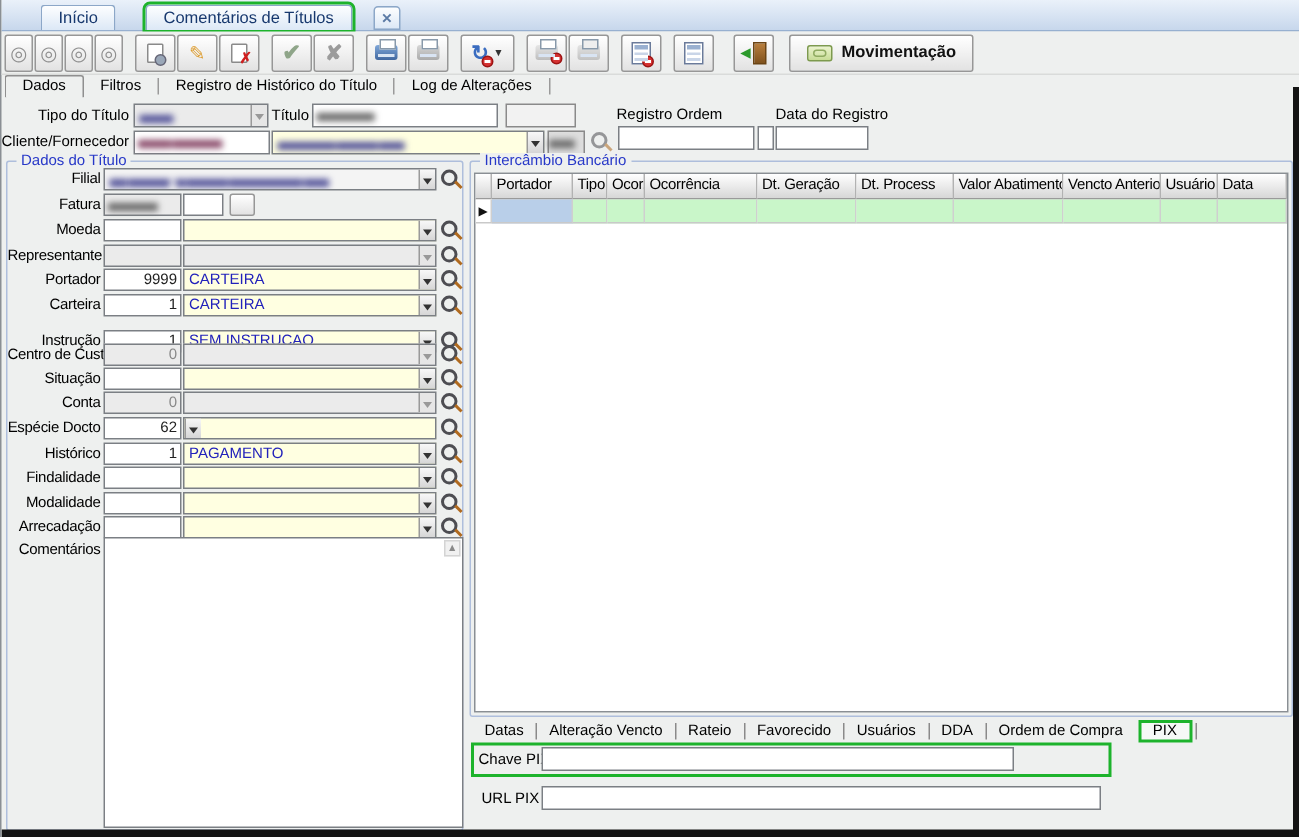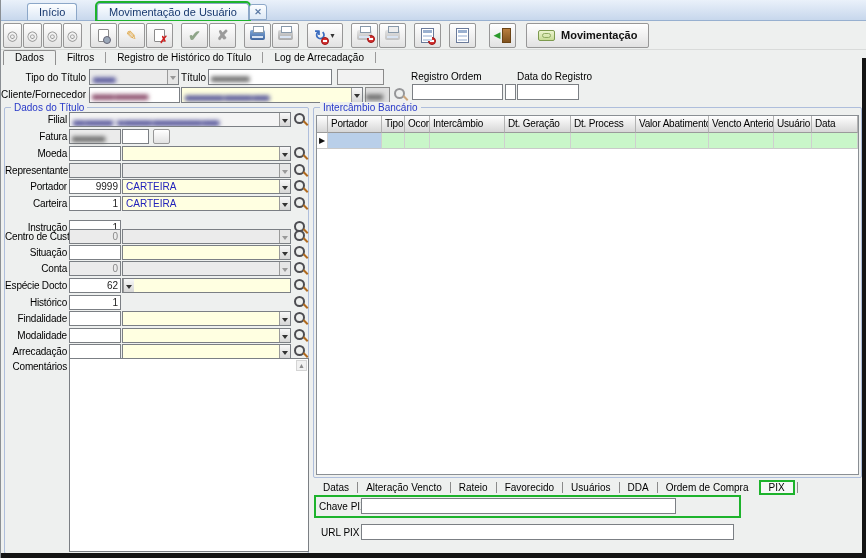--- a/index.html
+++ b/index.html
@@ -119,21 +119,21 @@
   .scrollup{position:absolute;right:1px;top:1px;width:11px;height:11px;background:#f1f1f1;border:1px solid #d4d4d4;
             font-size:7px;line-height:10px;text-align:center;color:#8a8a8a;}
 </style>
 </head>
 <body>
 
 <div class="screen">
 
   <div class="tabstrip">
     <div class="wtab" style="left:26px;">Início</div>
-    <div class="wtab hl" style="left:96px;">Movimentação de Usuário</div>
+    <div class="wtab hl" style="left:96px;">Comentários de Títulos</div>
     <div class="closetab"><span>✕</span></div>
   </div>
 
   <div class="toolbar">
     <div class="tbtn nav">
         <span class="g-circle">◎</span>
       </div>
     <div class="tbtn nav">
         <span class="g-circle">◎</span>
       </div>
@@ -201,21 +201,21 @@
       <span>Movimentação</span>
     </div>
   </div>
 
   <div class="mtabs">
     <div class="mtab active">Dados</div>
     <div class="mtab">Filtros</div>
     <div class="msep"></div>
     <div class="mtab">Registro de Histórico do Título</div>
     <div class="msep"></div>
-    <div class="mtab">Log de Arrecadação</div>
+    <div class="mtab">Log de Alterações</div>
     <div class="msep"></div>
   </div>
 
   <span class="hlbl" style="left:20px;top:72px;width:65px;text-align:right;">Tipo do Título</span>
   <div class="cmb dis" style="left:88px;top:69px;width:90px;">
     <span class="fval"><span class="rx">▄▄▄▄</span></span>
     <span class="dd"></span>
   </div>
   <span class="hlbl" style="left:170px;top:72px;width:35px;text-align:right;">Título</span>
   <div class="tin" style="left:207px;top:69px;width:124px;"><span class="rx dark">▄▄▄▄▄▄▄</span></div>
@@ -293,20 +293,24 @@
       <div class="cmb">
           <span class="fval">CARTEIRA</span>
           <span class="dd"></span>
         </div>
       <span class="mag"></span>
     </div>
 
     <div class="frow" style="top:112px;">
       <span class="flbl">Instrução</span>
       <input class="fcode" value="1" style="">
+      <div class="cmb">
+          <span class="fval">SEM INSTRUCAO</span>
+          <span class="dd"></span>
+        </div>
       <span class="mag"></span>
     </div>
 
     <div class="frow" style="top:121px;">
       <span class="flbl">Centro de Custo</span>
       <input class="fcode dis" value="0" style="">
       <div class="cmb dis">
           <span class="fval"></span>
           <span class="dd"></span>
         </div>
@@ -338,20 +342,24 @@
       <input class="fcode" value="62" style="">
       <div class="cmb">
           <span class="dd"></span>
         </div>
       <span class="mag"></span>
     </div>
 
     <div class="frow" style="top:187px;">
       <span class="flbl">Histórico</span>
       <input class="fcode" value="1" style="">
+      <div class="cmb">
+          <span class="fval">PAGAMENTO</span>
+          <span class="dd"></span>
+        </div>
       <span class="mag"></span>
     </div>
 
     <div class="frow" style="top:203px;">
       <span class="flbl">Findalidade</span>
       <input class="fcode" value="" style="">
       <div class="cmb">
           <span class="fval"></span>
           <span class="dd"></span>
         </div>
@@ -385,21 +393,21 @@
   </div>
 
   <div class="gbox" style="left:312px;top:107px;width:549px;height:371px;">
     <span class="gtitle">Intercâmbio Bancário</span>
     <div class="grid" style="left:2px;top:7px;right:2px;bottom:2px;">
       <div class="ghead">
         <div class="gh" style="flex-basis:11px;padding:0;"></div>
         <div class="gh" style="flex-basis:54px;">Portador</div>
         <div class="gh" style="flex-basis:23px;">Tipo</div>
         <div class="gh" style="flex-basis:25px;">Ocor.</div>
-        <div class="gh" style="flex-basis:75px;">Intercâmbio</div>
+        <div class="gh" style="flex-basis:75px;">Ocorrência</div>
         <div class="gh" style="flex-basis:66px;">Dt. Geração</div>
         <div class="gh" style="flex-basis:65px;">Dt. Process</div>
         <div class="gh" style="flex-basis:73px;">Valor Abatimento</div>
         <div class="gh" style="flex-basis:65px;">Vencto Anterior</div>
         <div class="gh" style="flex-basis:38px;">Usuário</div>
         <div class="gh" style="flex:1;">Data</div>
       </div>
       <div class="grow">
         <div class="gc selcol" style="flex-basis:11px;">▶</div>
         <div class="gc blue" style="flex-basis:54px;"></div>

